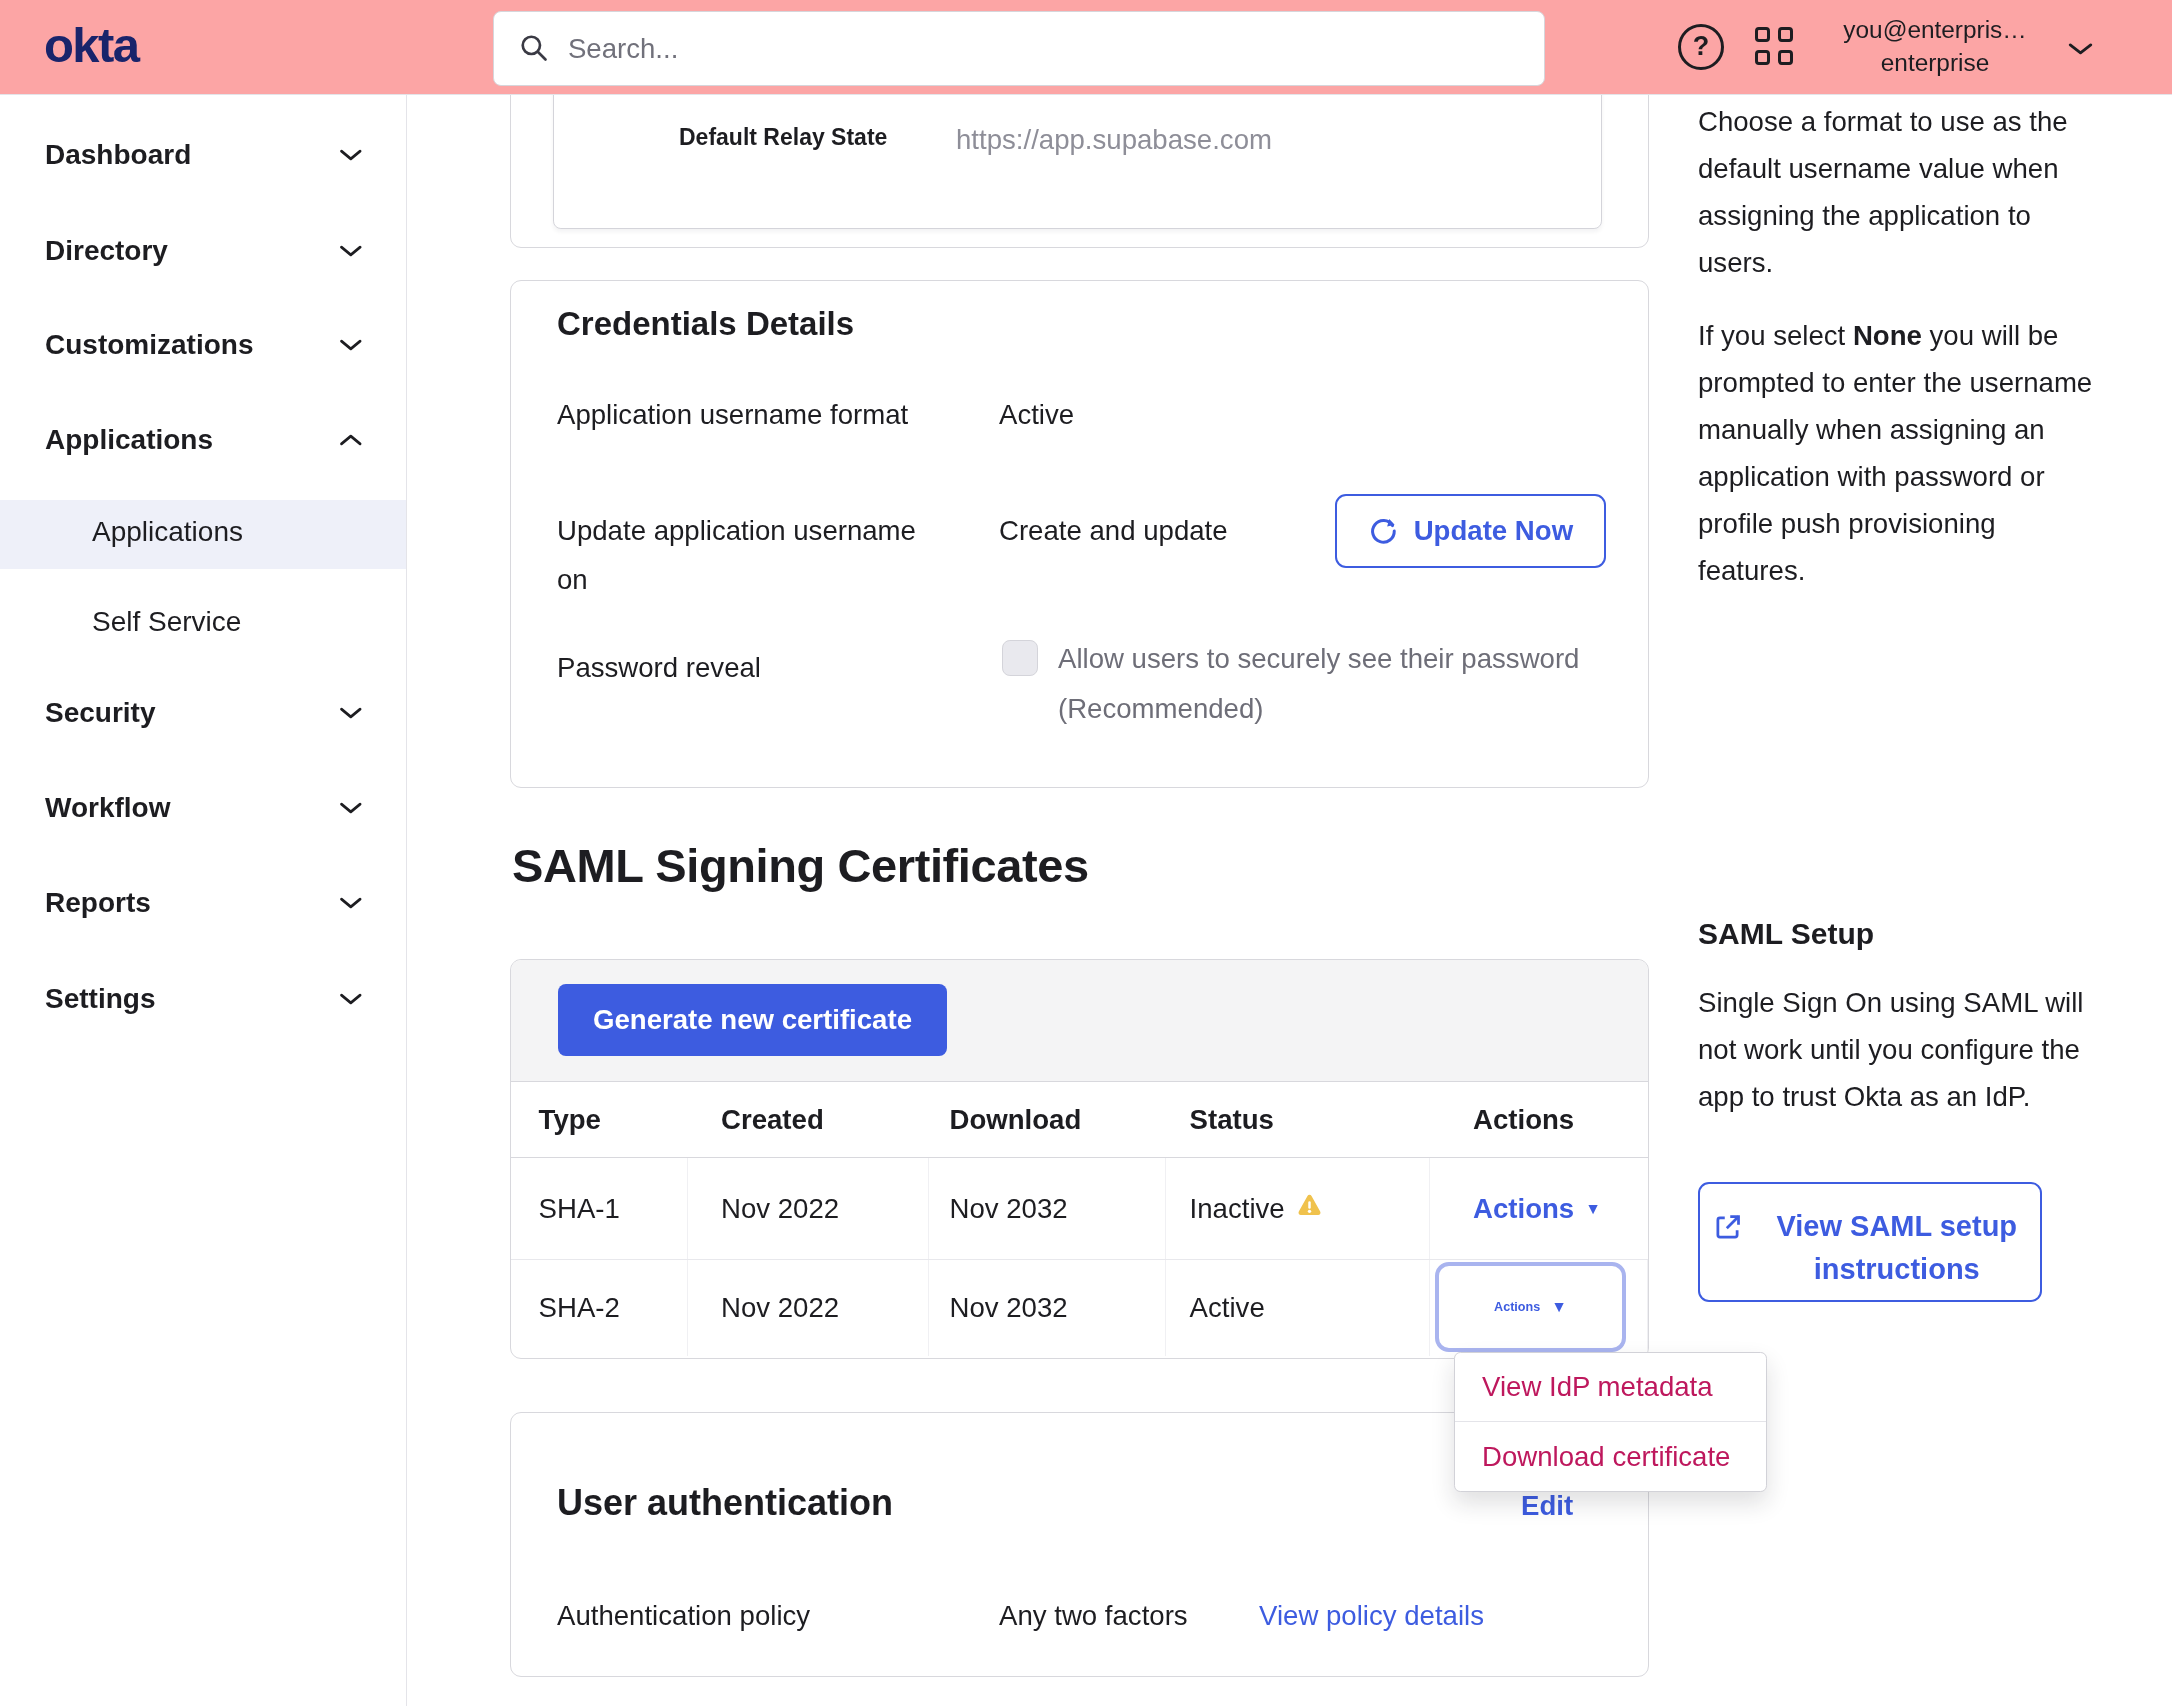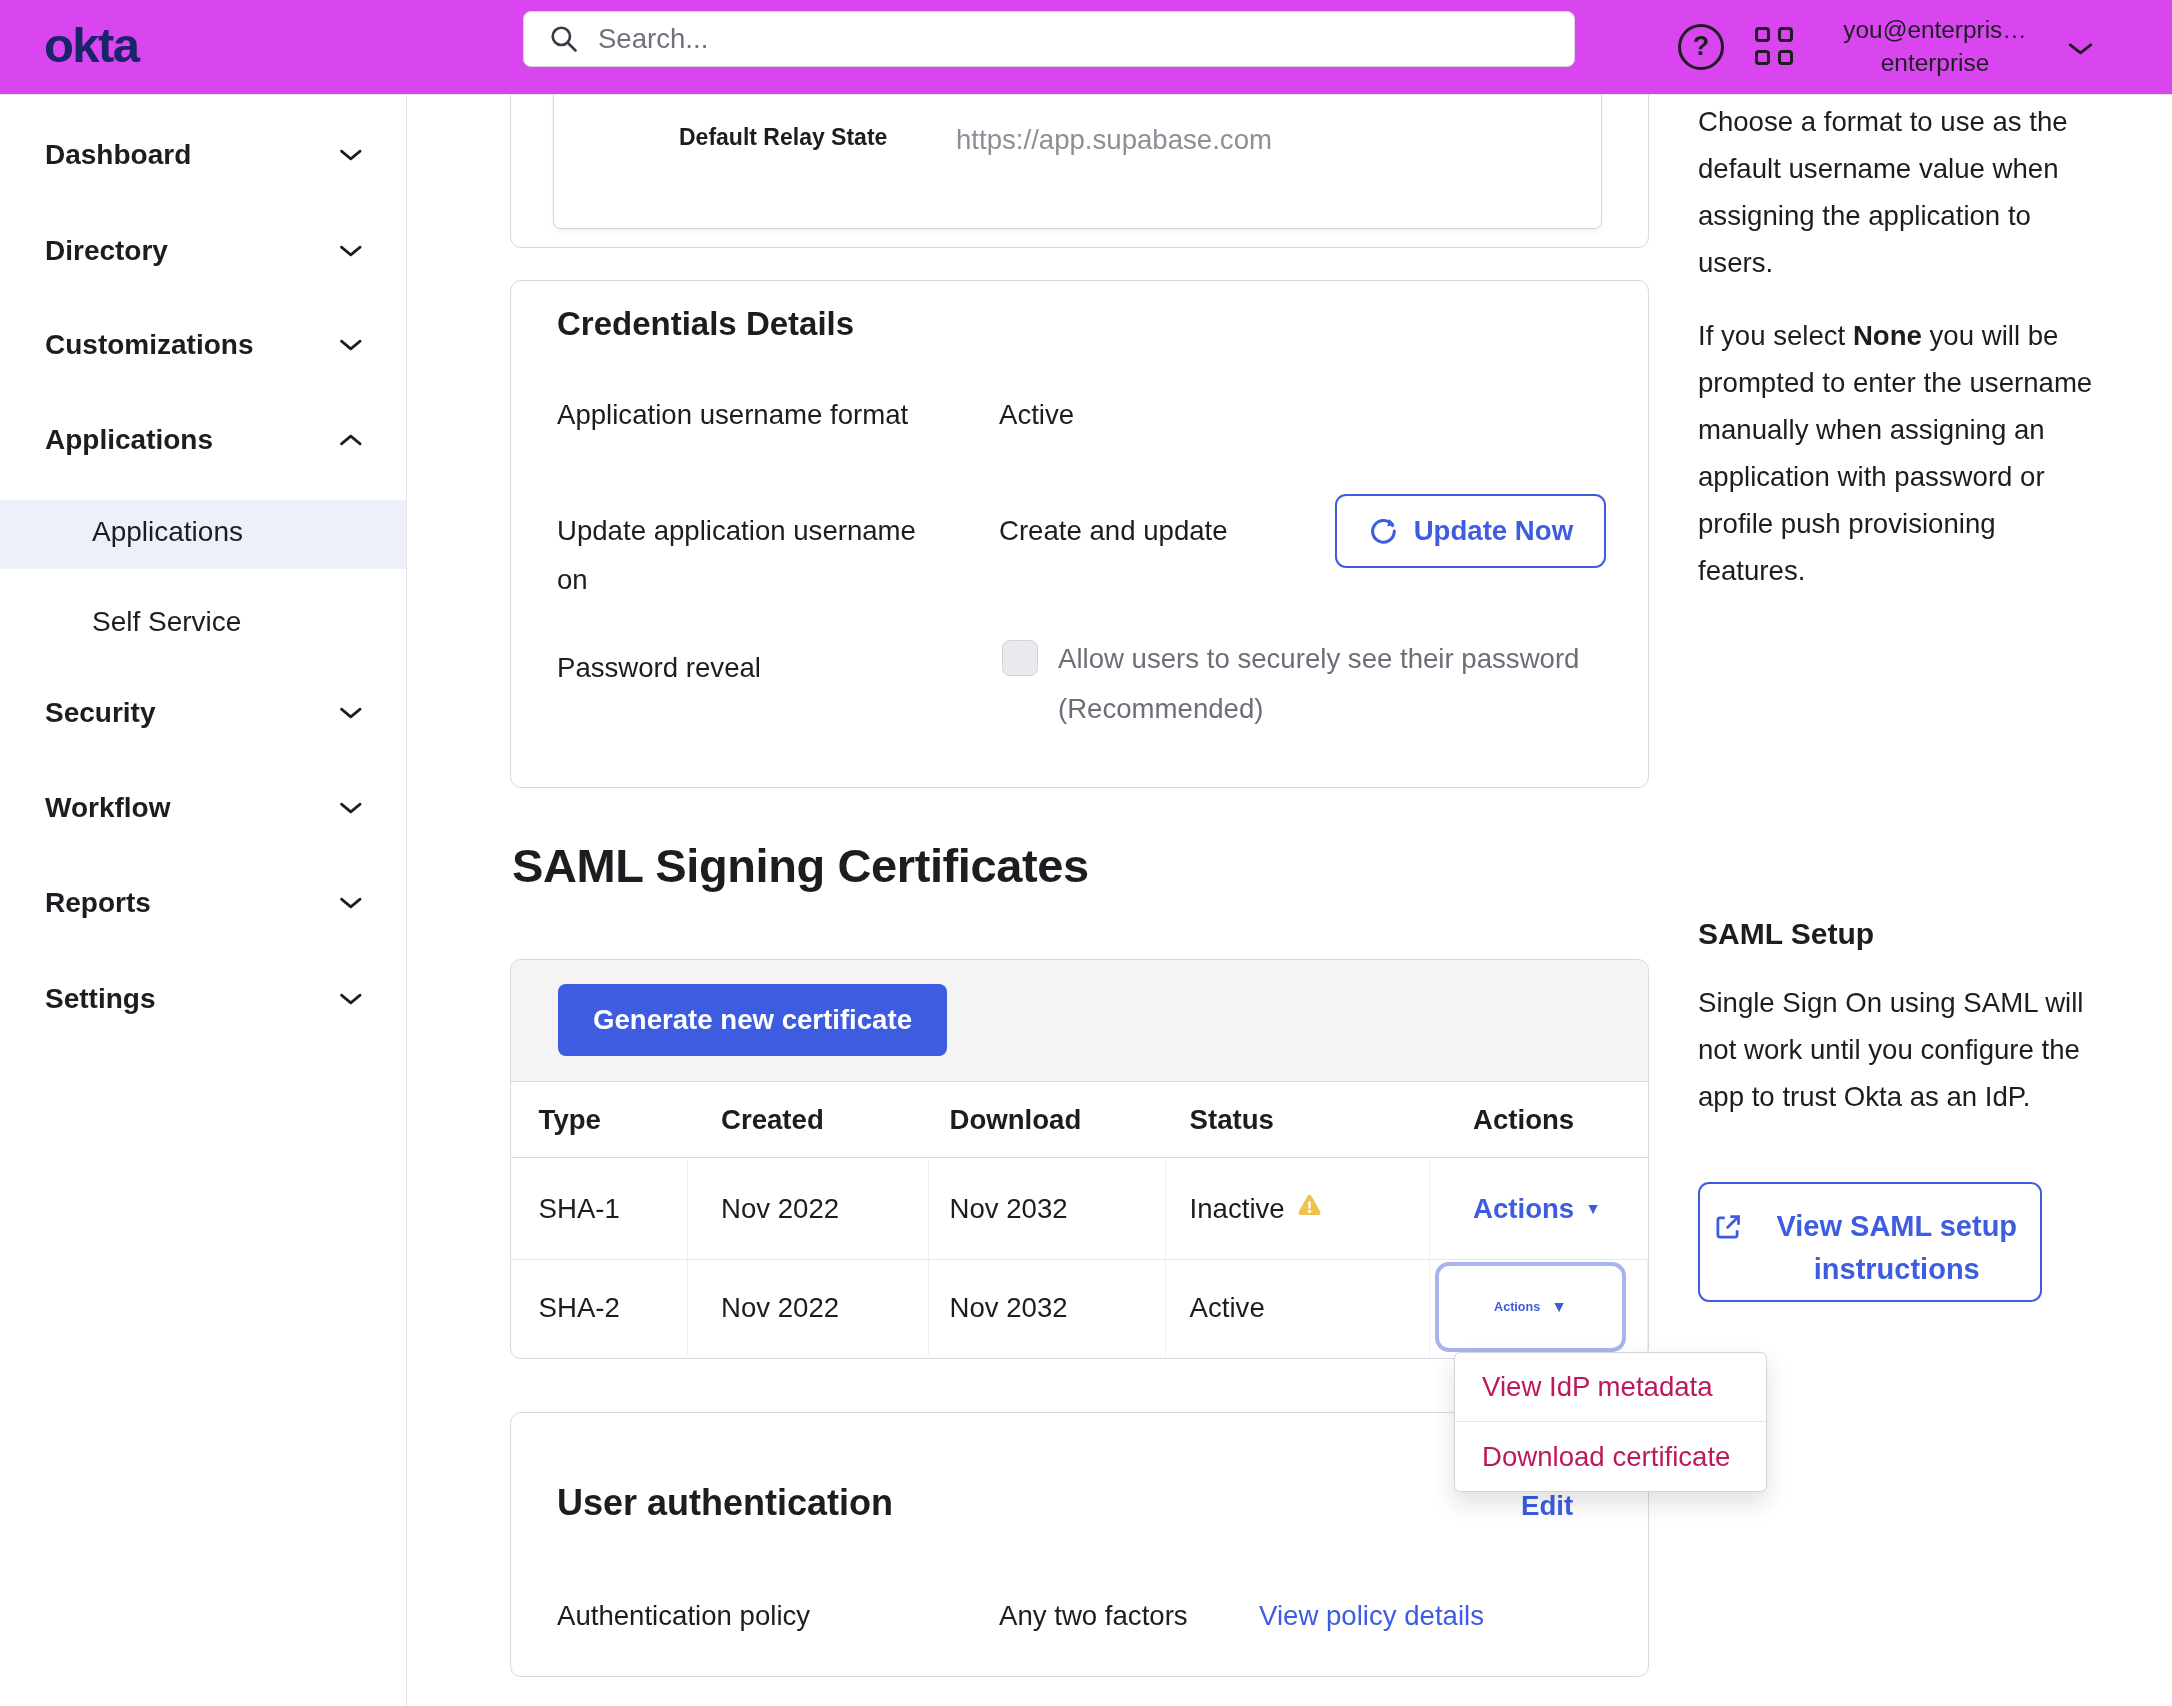--- a/index.html
+++ b/index.html
@@ -5,24 +5,24 @@
   * { margin:0; padding:0; box-sizing:border-box; }
   html,body { width:2172px; height:1706px; }
   body {
     position:relative; background:#ffffff; overflow:hidden;
     font-family:"Liberation Sans", sans-serif; color:#1d1d21;
     -webkit-font-smoothing:antialiased;
   }
 
   
   .topbar { position:absolute; top:0; left:0; width:2172px; height:95px;
-    background:#d946ef; border-bottom:1.6px solid #e4e4e9; z-index:100; }
+    background:#fca5a5; border-bottom:1.6px solid #e4e4e9; z-index:100; }
   .logo { position:absolute; left:44px; top:17.3px; font-size:49px; font-weight:800;
     color:#19246b; letter-spacing:-1.6px; cursor:pointer; }
-  .searchbox { position:absolute; left:523px; top:11px; width:1052px; height:56px;
+  .searchbox { position:absolute; left:493px; top:11px; width:1052px; height:75px;
     border:1.6px solid #d6d6db; border-radius:7.9px; display:flex; align-items:center;
     padding:0 23.6px; gap:17.3px; background:#fff; }
   .searchbox input { border:none; outline:none; flex:1; font-size:27.6px;
     font-family:"Liberation Sans", sans-serif; color:#1d1d21; background:transparent; }
   .searchbox input::placeholder { color:#71717b; }
   .help-circle { position:absolute; left:1678px; top:23.6px; width:46px; height:46px;
     border:3.2px solid #1d1d21; border-radius:50%; display:flex; align-items:center;
     justify-content:center; font-size:27px; font-weight:600; cursor:pointer; }
   .apps-grid { position:absolute; left:1755px; top:27px; width:39px; height:39px;
     display:grid; grid-template-columns:15px 15px; grid-template-rows:15px 15px;

